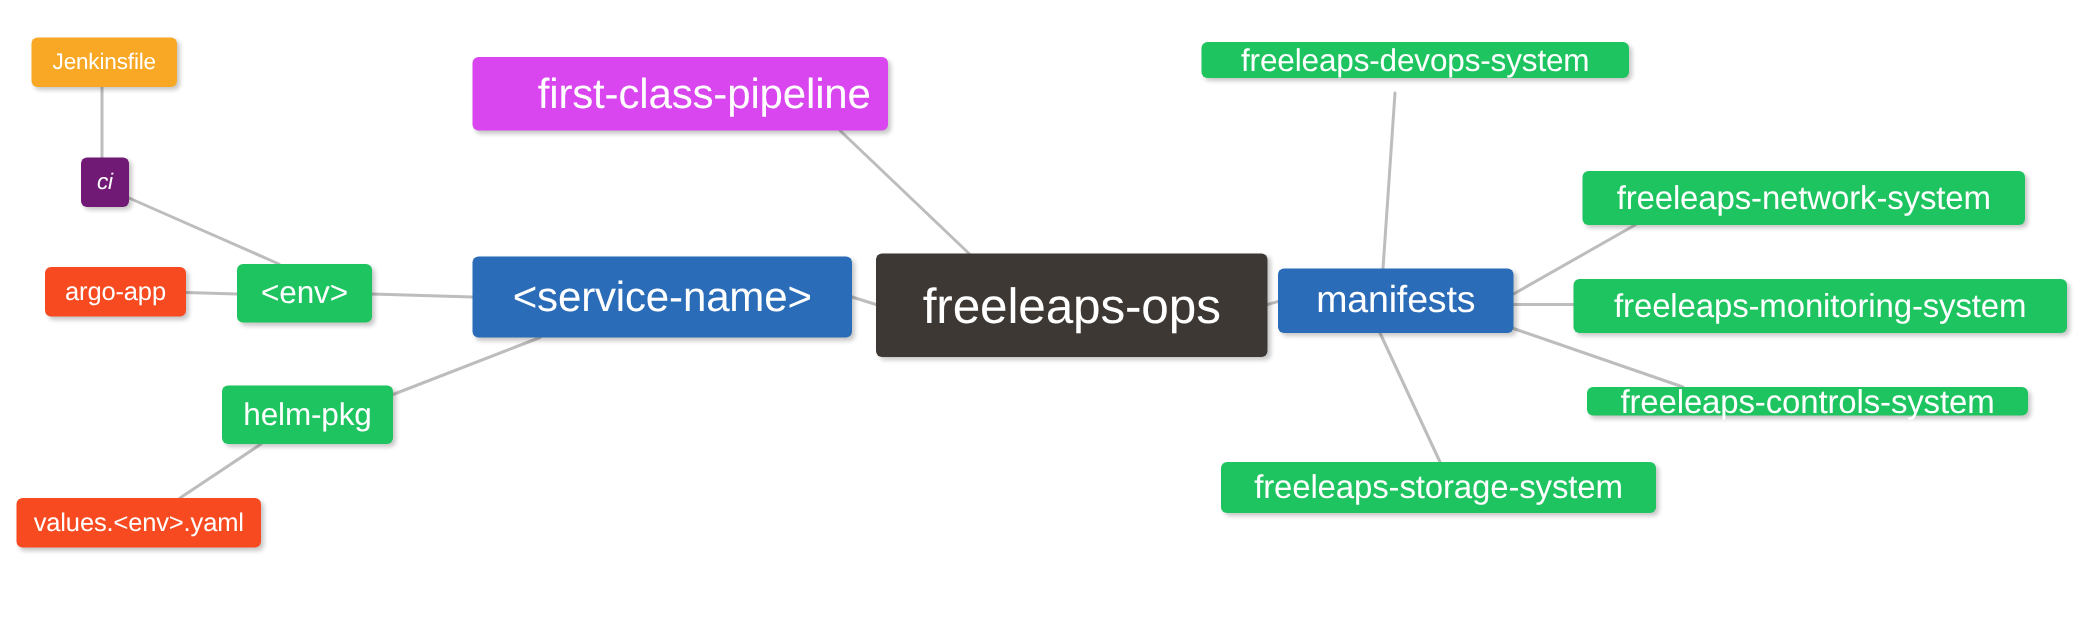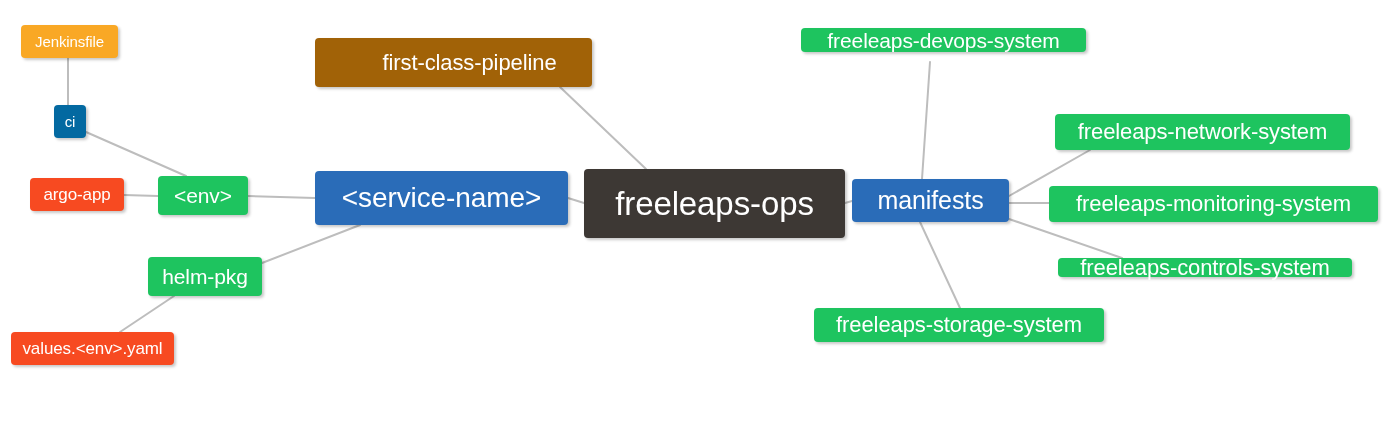--- a/index.html
+++ b/index.html
@@ -65,36 +65,36 @@
       <line x1="1009" y1="219" x2="1122" y2="258" stroke="#bdbdbd" stroke-width="2" stroke-linecap="round"></line>
       <line x1="920" y1="222" x2="960" y2="308" stroke="#bdbdbd" stroke-width="2" stroke-linecap="round"></line>
     </svg>
   <div id="nodes-layer">
       <div class="node" style="left: 584px; top: 169px; width: 261px; height: 69px; background: rgb(61, 56, 52); font-size: 33px;">
         <span class="node-label">freeleaps-ops</span>
       </div>
       <div class="node" style="left: 315px; top: 171px; width: 253px; height: 54px; background: rgb(42, 108, 184); font-size: 28px; align-items: center;">
         <span class="node-label">&lt;service-name&gt;</span>
       </div>
-      <div class="node" style="left: 315px; top: 38px; width: 277px; height: 49px; background: #a16207; font-size: 22px; padding-left: 41px;">
+      <div class="node" style="left: 315px; top: 38px; width: 277px; height: 49px; background: #d946ef; font-size: 28px; padding-left: 41px;">
         <span class="node-label">first-class-pipeline</span>
       </div>
       <div class="node" style="left: 852px; top: 179px; width: 157px; height: 43px; background: rgb(42, 108, 184); font-size: 25px; justify-content: center;">
         <span class="node-label">manifests</span>
       </div>
       <div class="node" style="left: 158px; top: 176px; width: 90px; height: 39px; background: rgb(30, 196, 95); font-size: 21px; text-align: center;">
         <span class="node-label">&lt;env&gt;</span>
       </div>
       <div class="node" style="left: 148px; top: 257px; width: 114px; height: 39px; background: rgb(30, 196, 95); font-size: 21px;">
         <span class="node-label">helm-pkg</span>
       </div>
       <div class="node" style="left: 21px; top: 25px; width: 97px; height: 33px; background: rgb(249, 168, 37); font-size: 15px;">
         <span class="node-label">Jenkinsfile</span>
       </div>
-      <div class="node" style="left: 54px; top: 105px; width: 32px; height: 33px; background: #0369a1; font-size: 15px;">
+      <div class="node" style="left: 54px; top: 105px; width: 32px; height: 33px; background: #701a75; font-size: 15px; font-style: italic;">
         <span class="node-label">ci</span>
       </div>
       <div class="node" style="left: 30px; top: 178px; width: 94px; height: 33px; background: rgb(247, 74, 33); font-size: 17px;">
         <span class="node-label">argo-app</span>
       </div>
       <div class="node" style="left: 11px; top: 332px; width: 163px; height: 33px; background: rgb(247, 74, 33); font-size: 17px;">
         <span class="node-label">values.&lt;env&gt;.yaml</span>
       </div>
       <div class="node" style="left: 801px; top: 28px; width: 285px; height: 24px; background: rgb(30, 196, 95); font-size: 21px;">
         <span class="node-label">freeleaps-devops-system</span>

